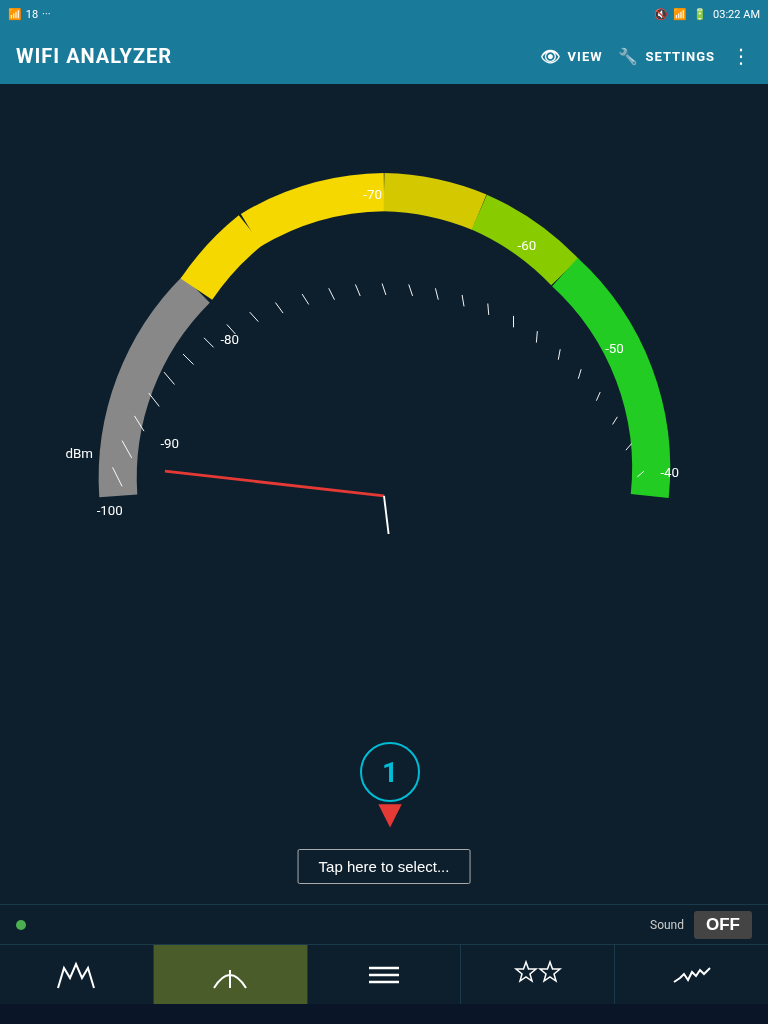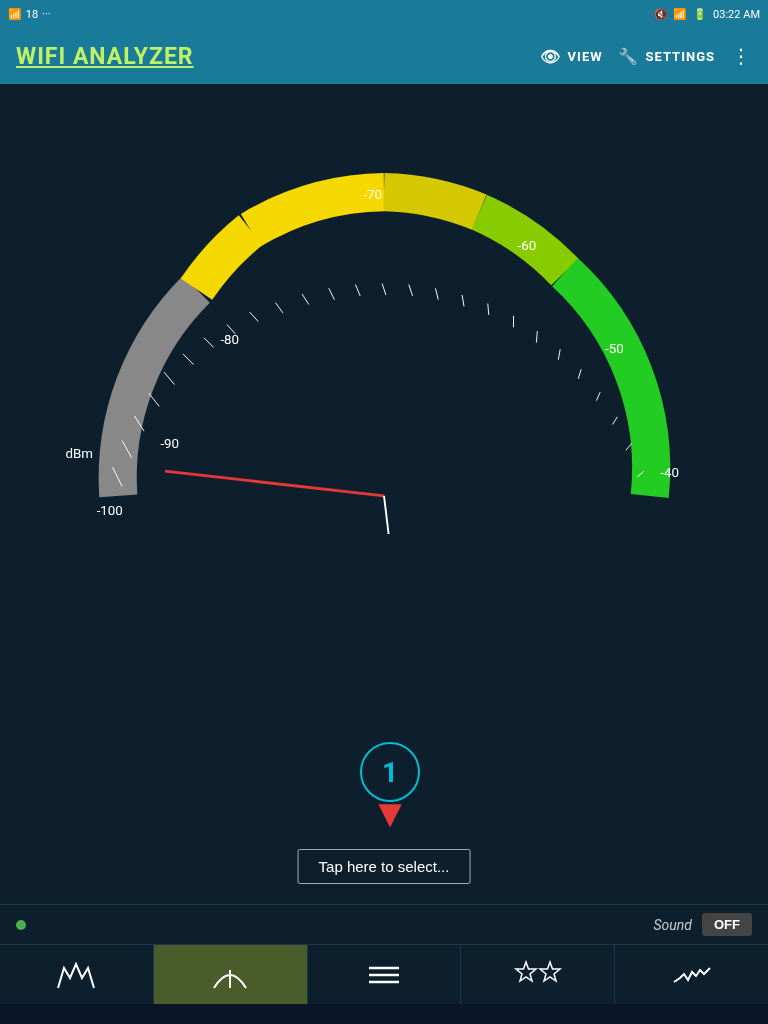--- a/index.html
+++ b/index.html
@@ -44,26 +44,25 @@
       width: 768px;
       height: 56px;
       background: #1a7a9a;
       display: flex;
       align-items: center;
       padding: 0 16px;
       position: relative;
       z-index: 100;
     }
     #app-title {
-      color: #bef264;
-      font-size: 23px;
+      color: #ffffff;
+      font-size: 20px;
       font-weight: bold;
       letter-spacing: 1px;
       flex: 1;
-      text-decoration: underline;
     }
     .app-bar-actions {
       display: flex;
       align-items: center;
       gap: 16px;
     }
     .app-bar-btn {
       color: white;
       font-size: 13px;
       font-weight: bold;
@@ -157,28 +156,27 @@
       height: 40px;
       background: #0d1f2d;
       display: flex;
       align-items: center;
       justify-content: flex-end;
       padding: 0 16px;
       border-top: 1px solid #1a3a4a;
     }
     .sound-label {
       color: #ccc;
-      font-size: 14px;
+      font-size: 12px;
       margin-right: 10px;
-      font-style: italic;
     }
     .sound-toggle {
       background: #444;
       color: white;
-      font-size: 13px;
+      font-size: 17px;
       font-weight: bold;
       padding: 4px 12px;
       border-radius: 3px;
       border: none;
       cursor: pointer;
     }
     .green-dot {
       width: 10px;
       height: 10px;
       background: #4caf50;

